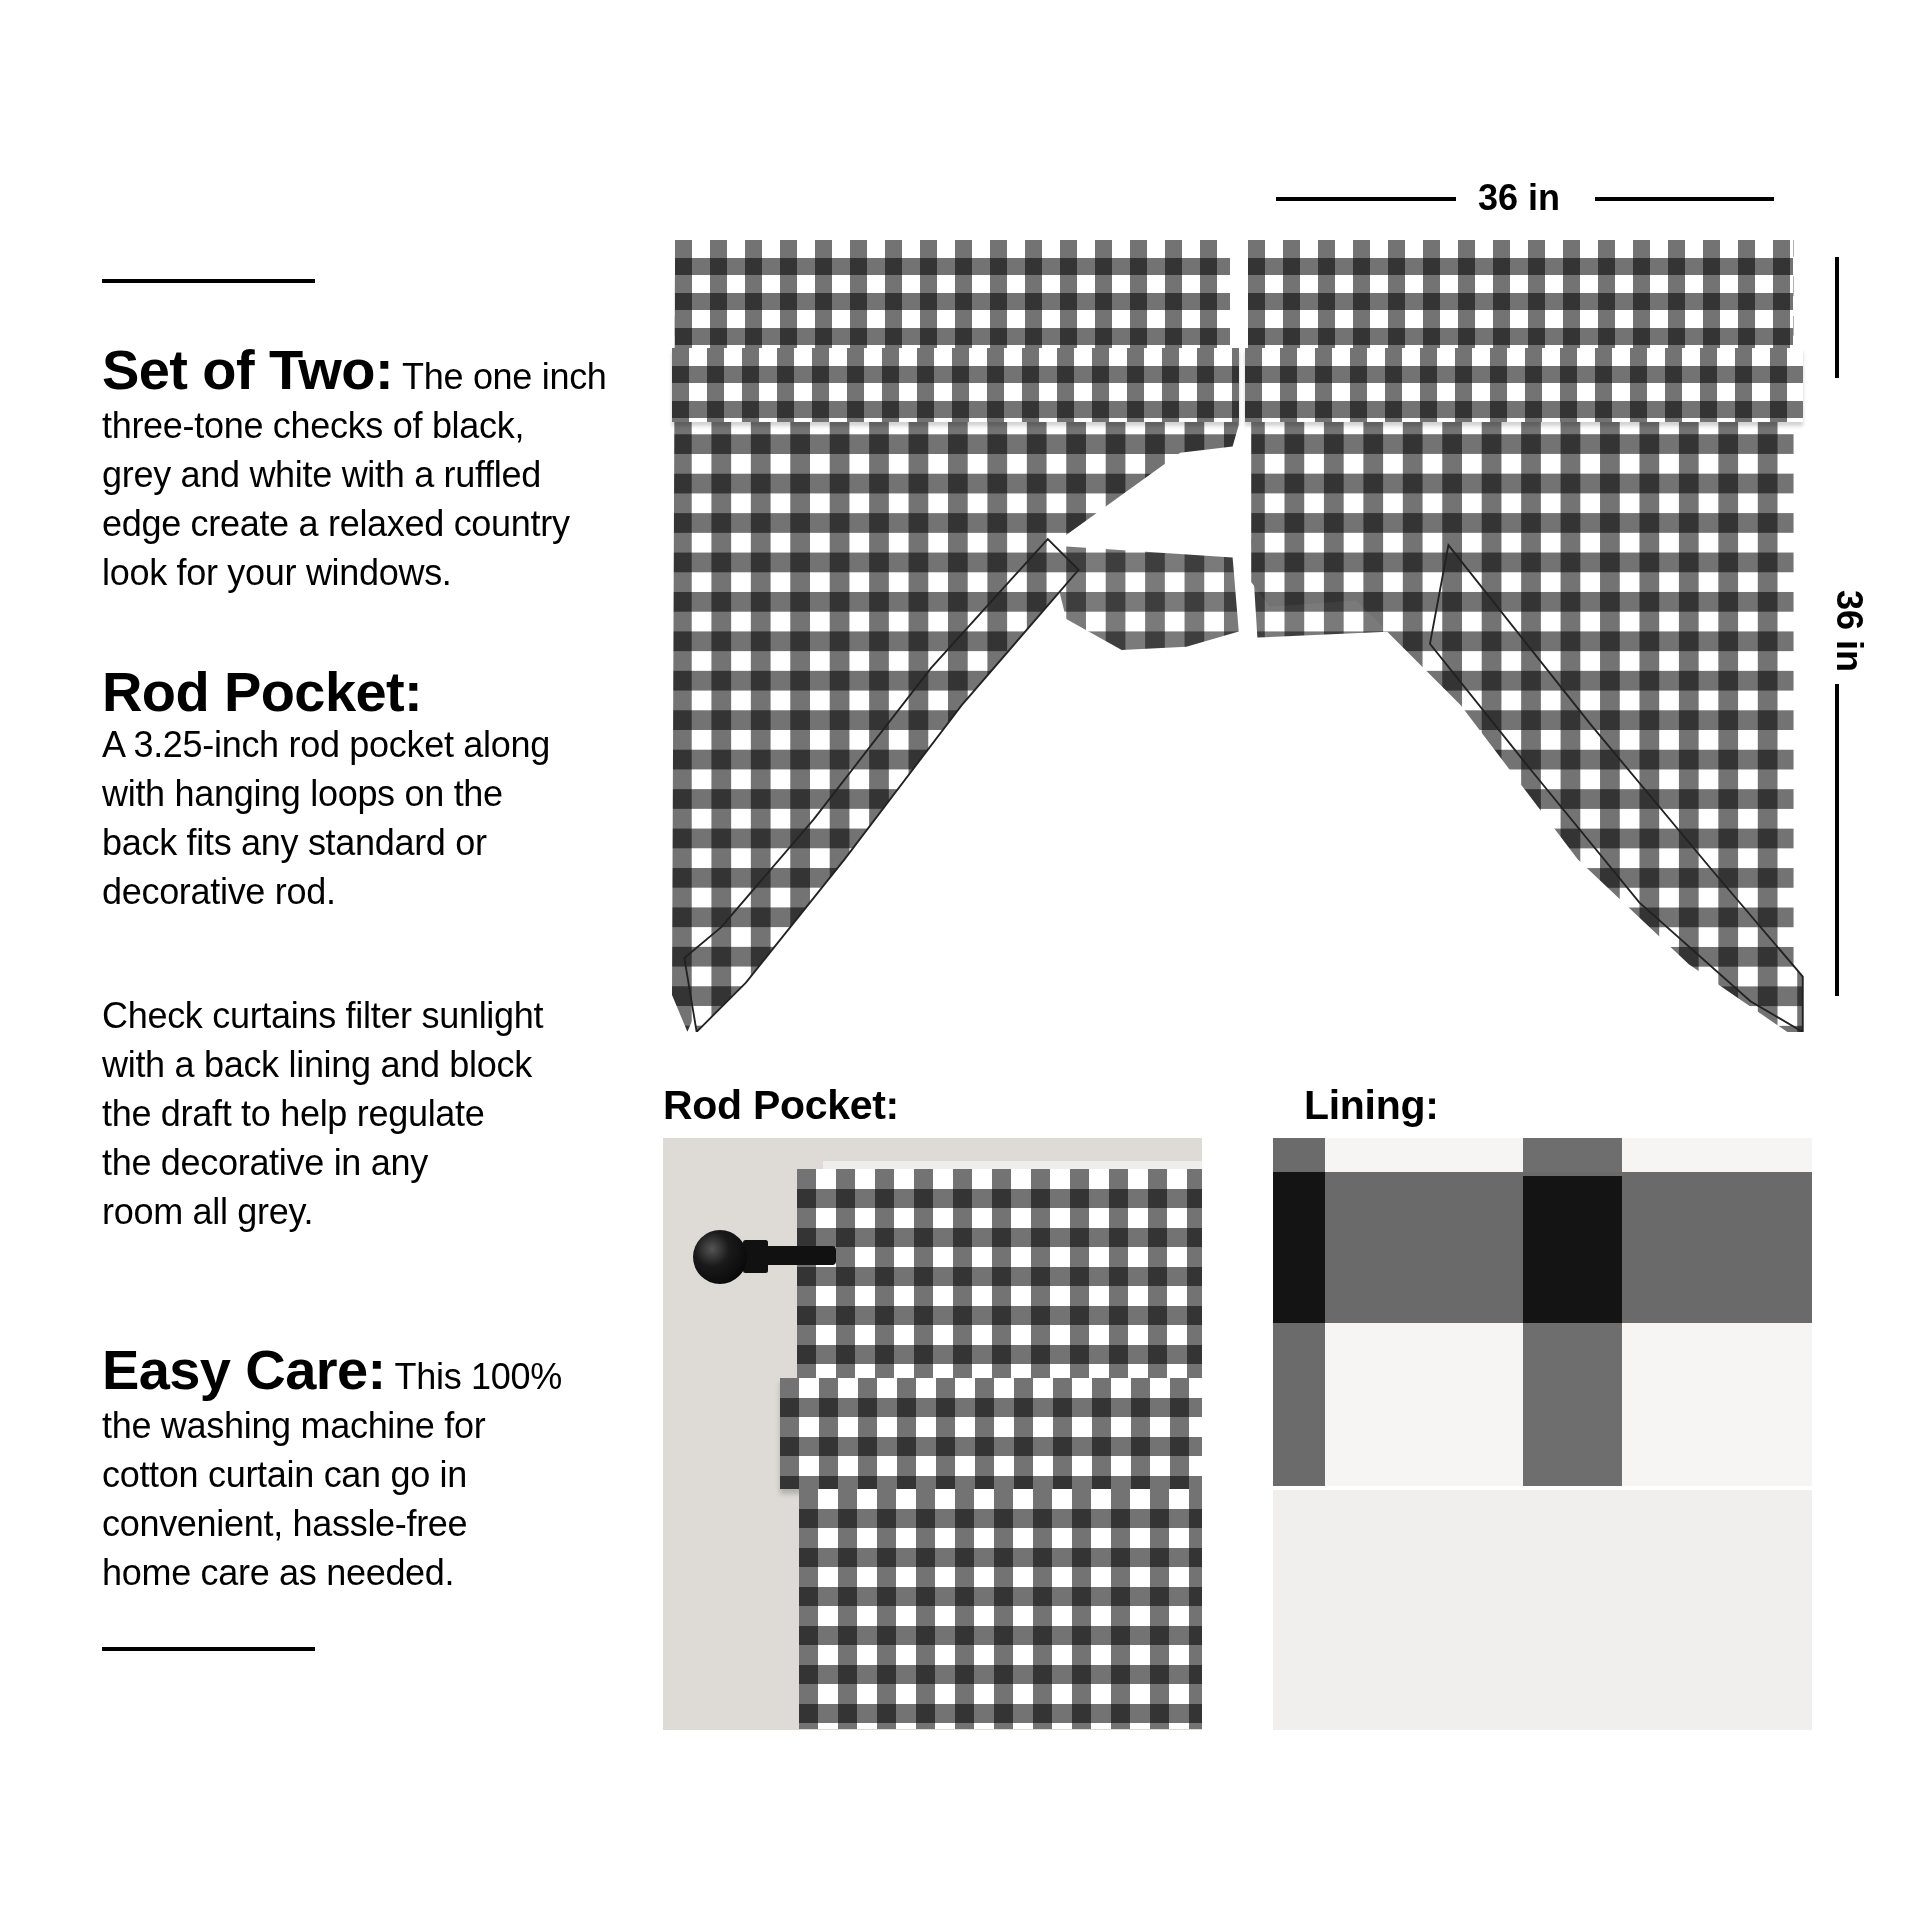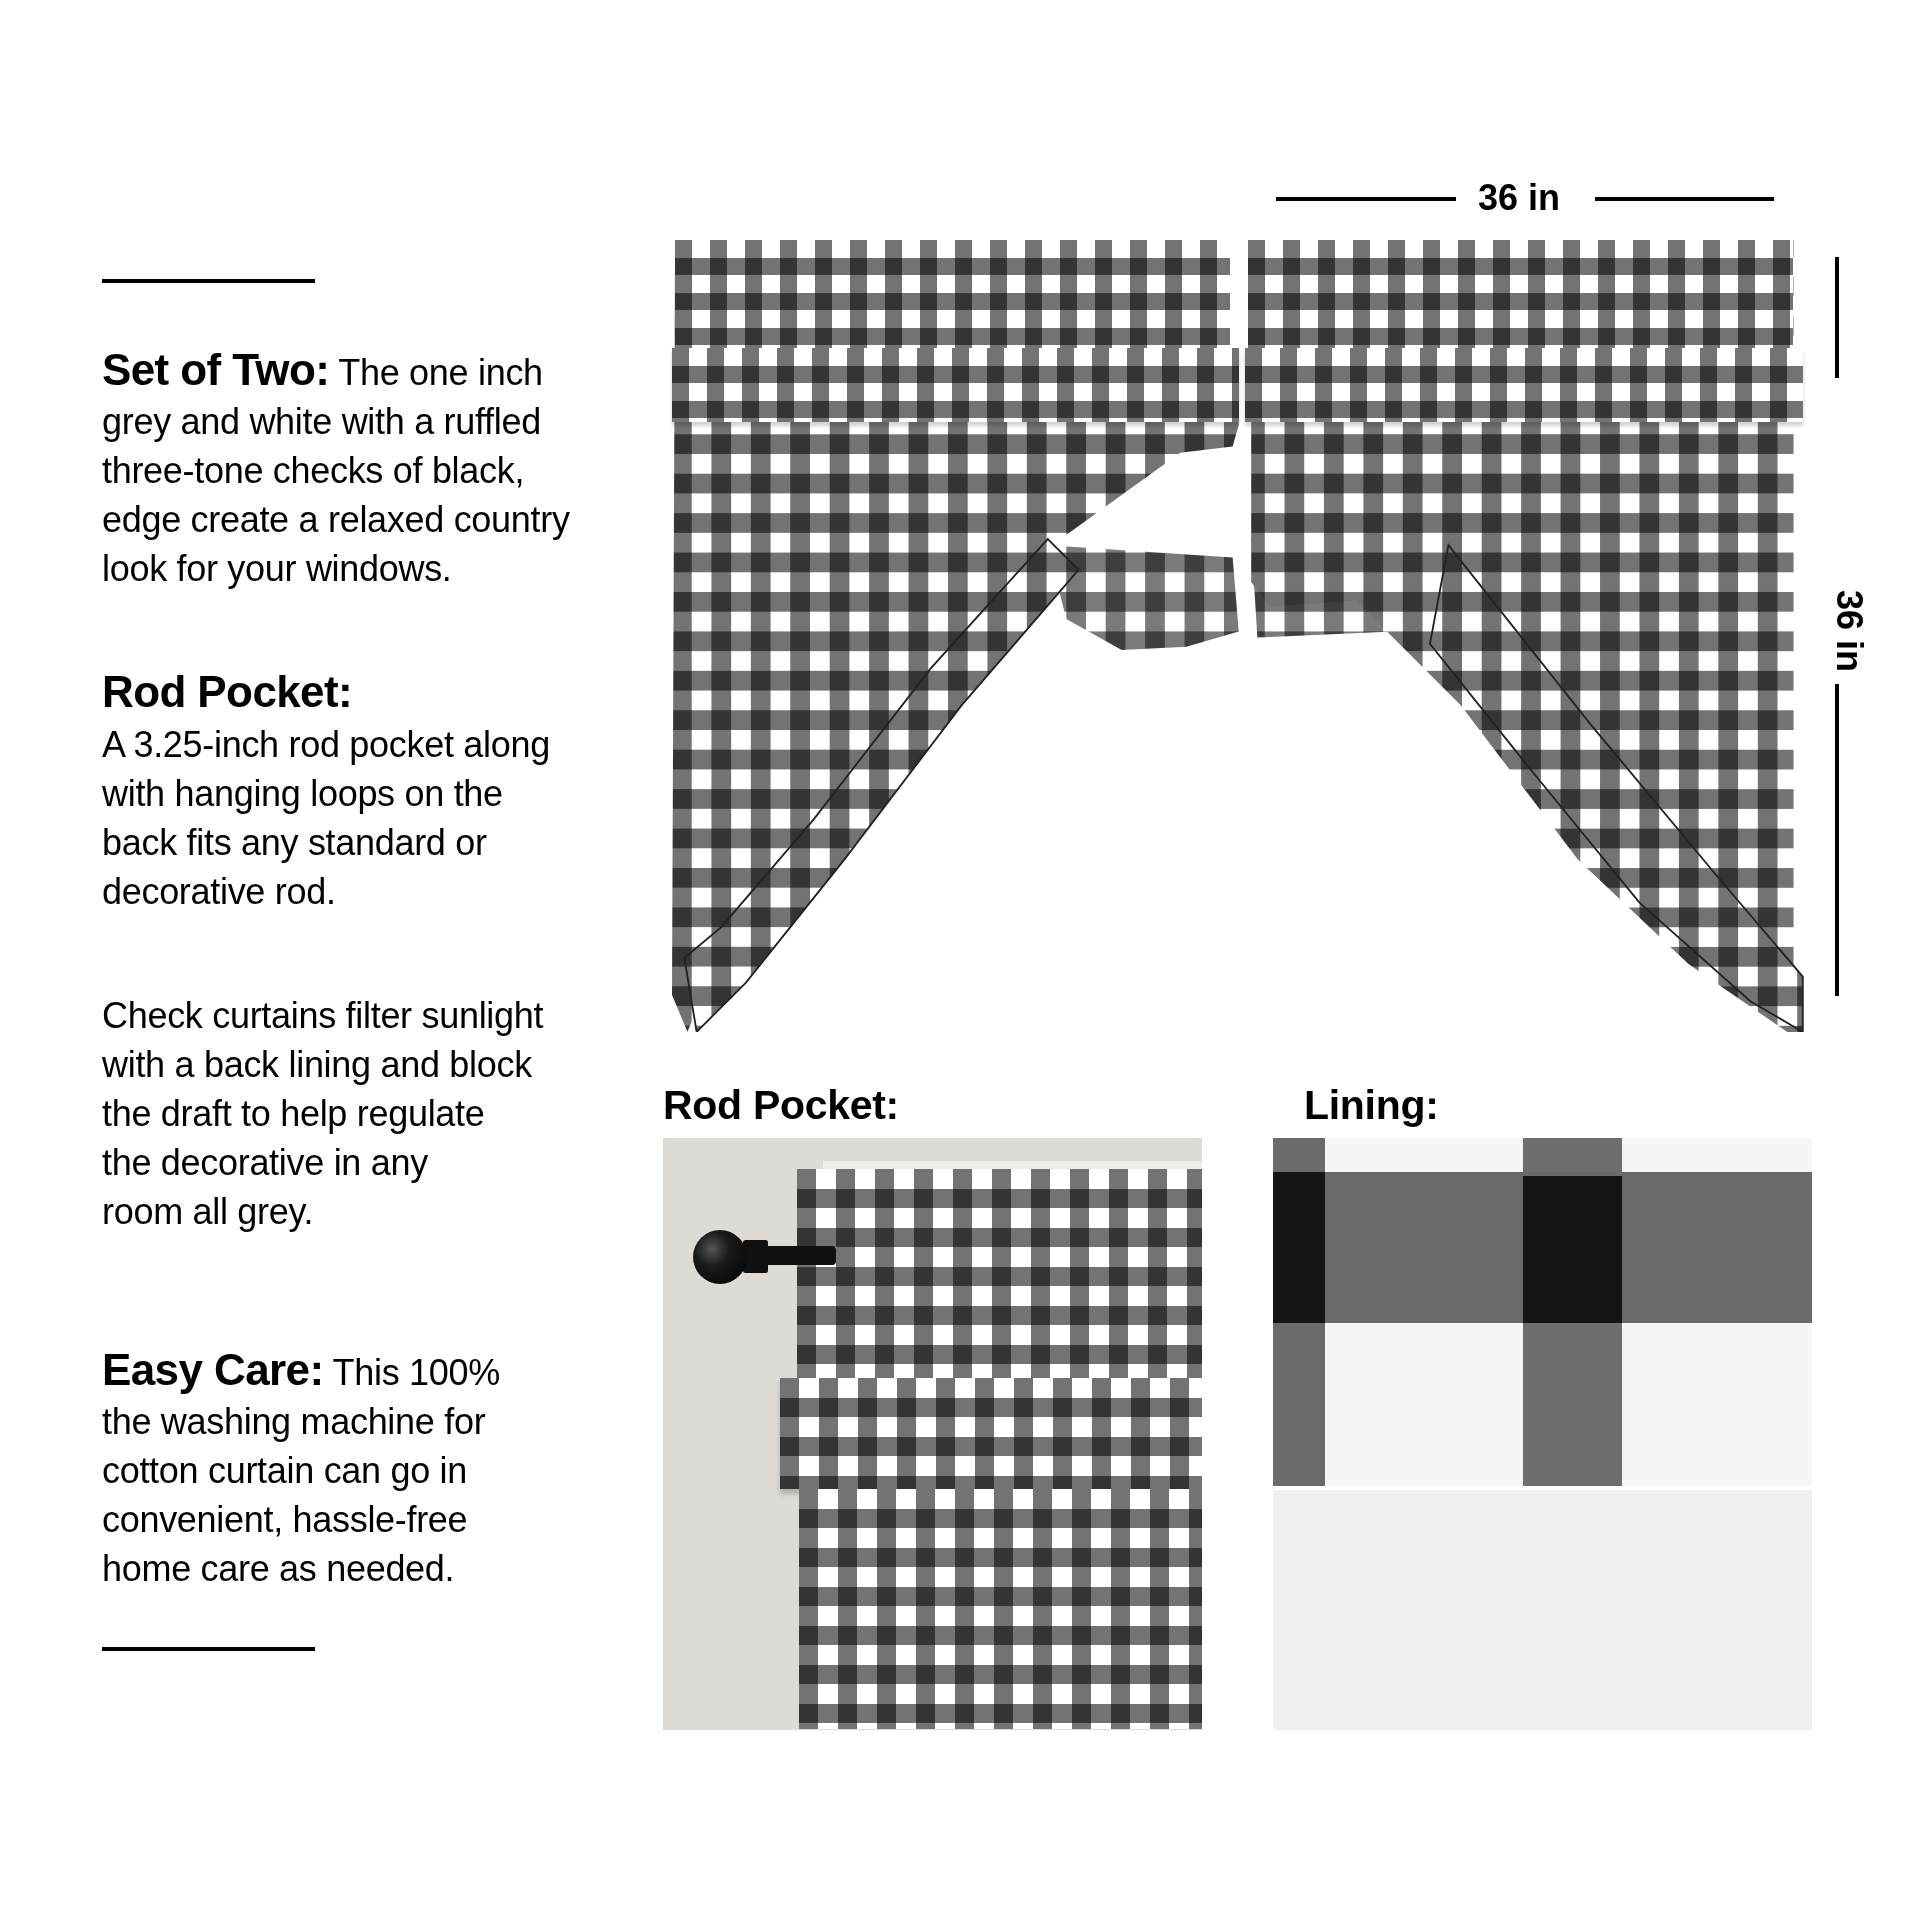--- a/index.html
+++ b/index.html
@@ -1,21 +1,21 @@
 <!DOCTYPE html>
 <html style="font-size:10px"><head>
 <meta charset="utf-8">
 <style>
   html, body { margin:0; padding:0; background:#ffffff; }
   body { width:1926px; height:1926px; position:relative; overflow:hidden; font-family:"Liberation Sans", sans-serif; color:#000; }
 
   .rule { position:absolute; height:4.3px; background:#000; }
 
   .feature { position:absolute; left:102px; width:555px; font-size:36px; line-height:49px; font-weight:400; letter-spacing:-0.3px; }
-  .feature .title { font-weight:700; font-size:44px; letter-spacing:-0.6px; }
+  .feature .title { font-weight:700; font-size:56px; letter-spacing:-0.6px; }
   .feature .title.block { display:block; line-height:57px; }
 
   .gingham {
     background-color:#ffffff;
     background-image:
       linear-gradient(90deg, rgba(0,0,0,0.55) 50%, transparent 50%),
       linear-gradient(0deg, rgba(0,0,0,0.55) 50%, transparent 50%);
     background-size:39px 39px, 39px 39px;
   }
   .gingham.small { background-size:35px 35px, 35px 35px; }
@@ -45,22 +45,22 @@
 <body>
 
 <div class="rule" style="left:102px; top:279px; width:213px;"></div>
 <div class="rule" style="left:102px; top:1647px; width:213px;"></div>
 
 <div class="feature" style="top:345px;">
   <div>
     <span class="title">Set of Two:</span>
     <span>The one inch</span>
   </div>
+  <div>three-tone checks of black,</div>
   <div>grey and white with a ruffled</div>
-  <div>three-tone checks of black,</div>
   <div>edge create a relaxed country</div>
   <div>look for your windows.</div>
 </div>
 
 <div class="feature" style="top:663px;">
   <span class="title block">Rod Pocket:</span>
   <div>A 3.25-inch rod pocket along</div>
   <div>with hanging loops on the</div>
   <div>back fits any standard or</div>
   <div>decorative rod.</div>

